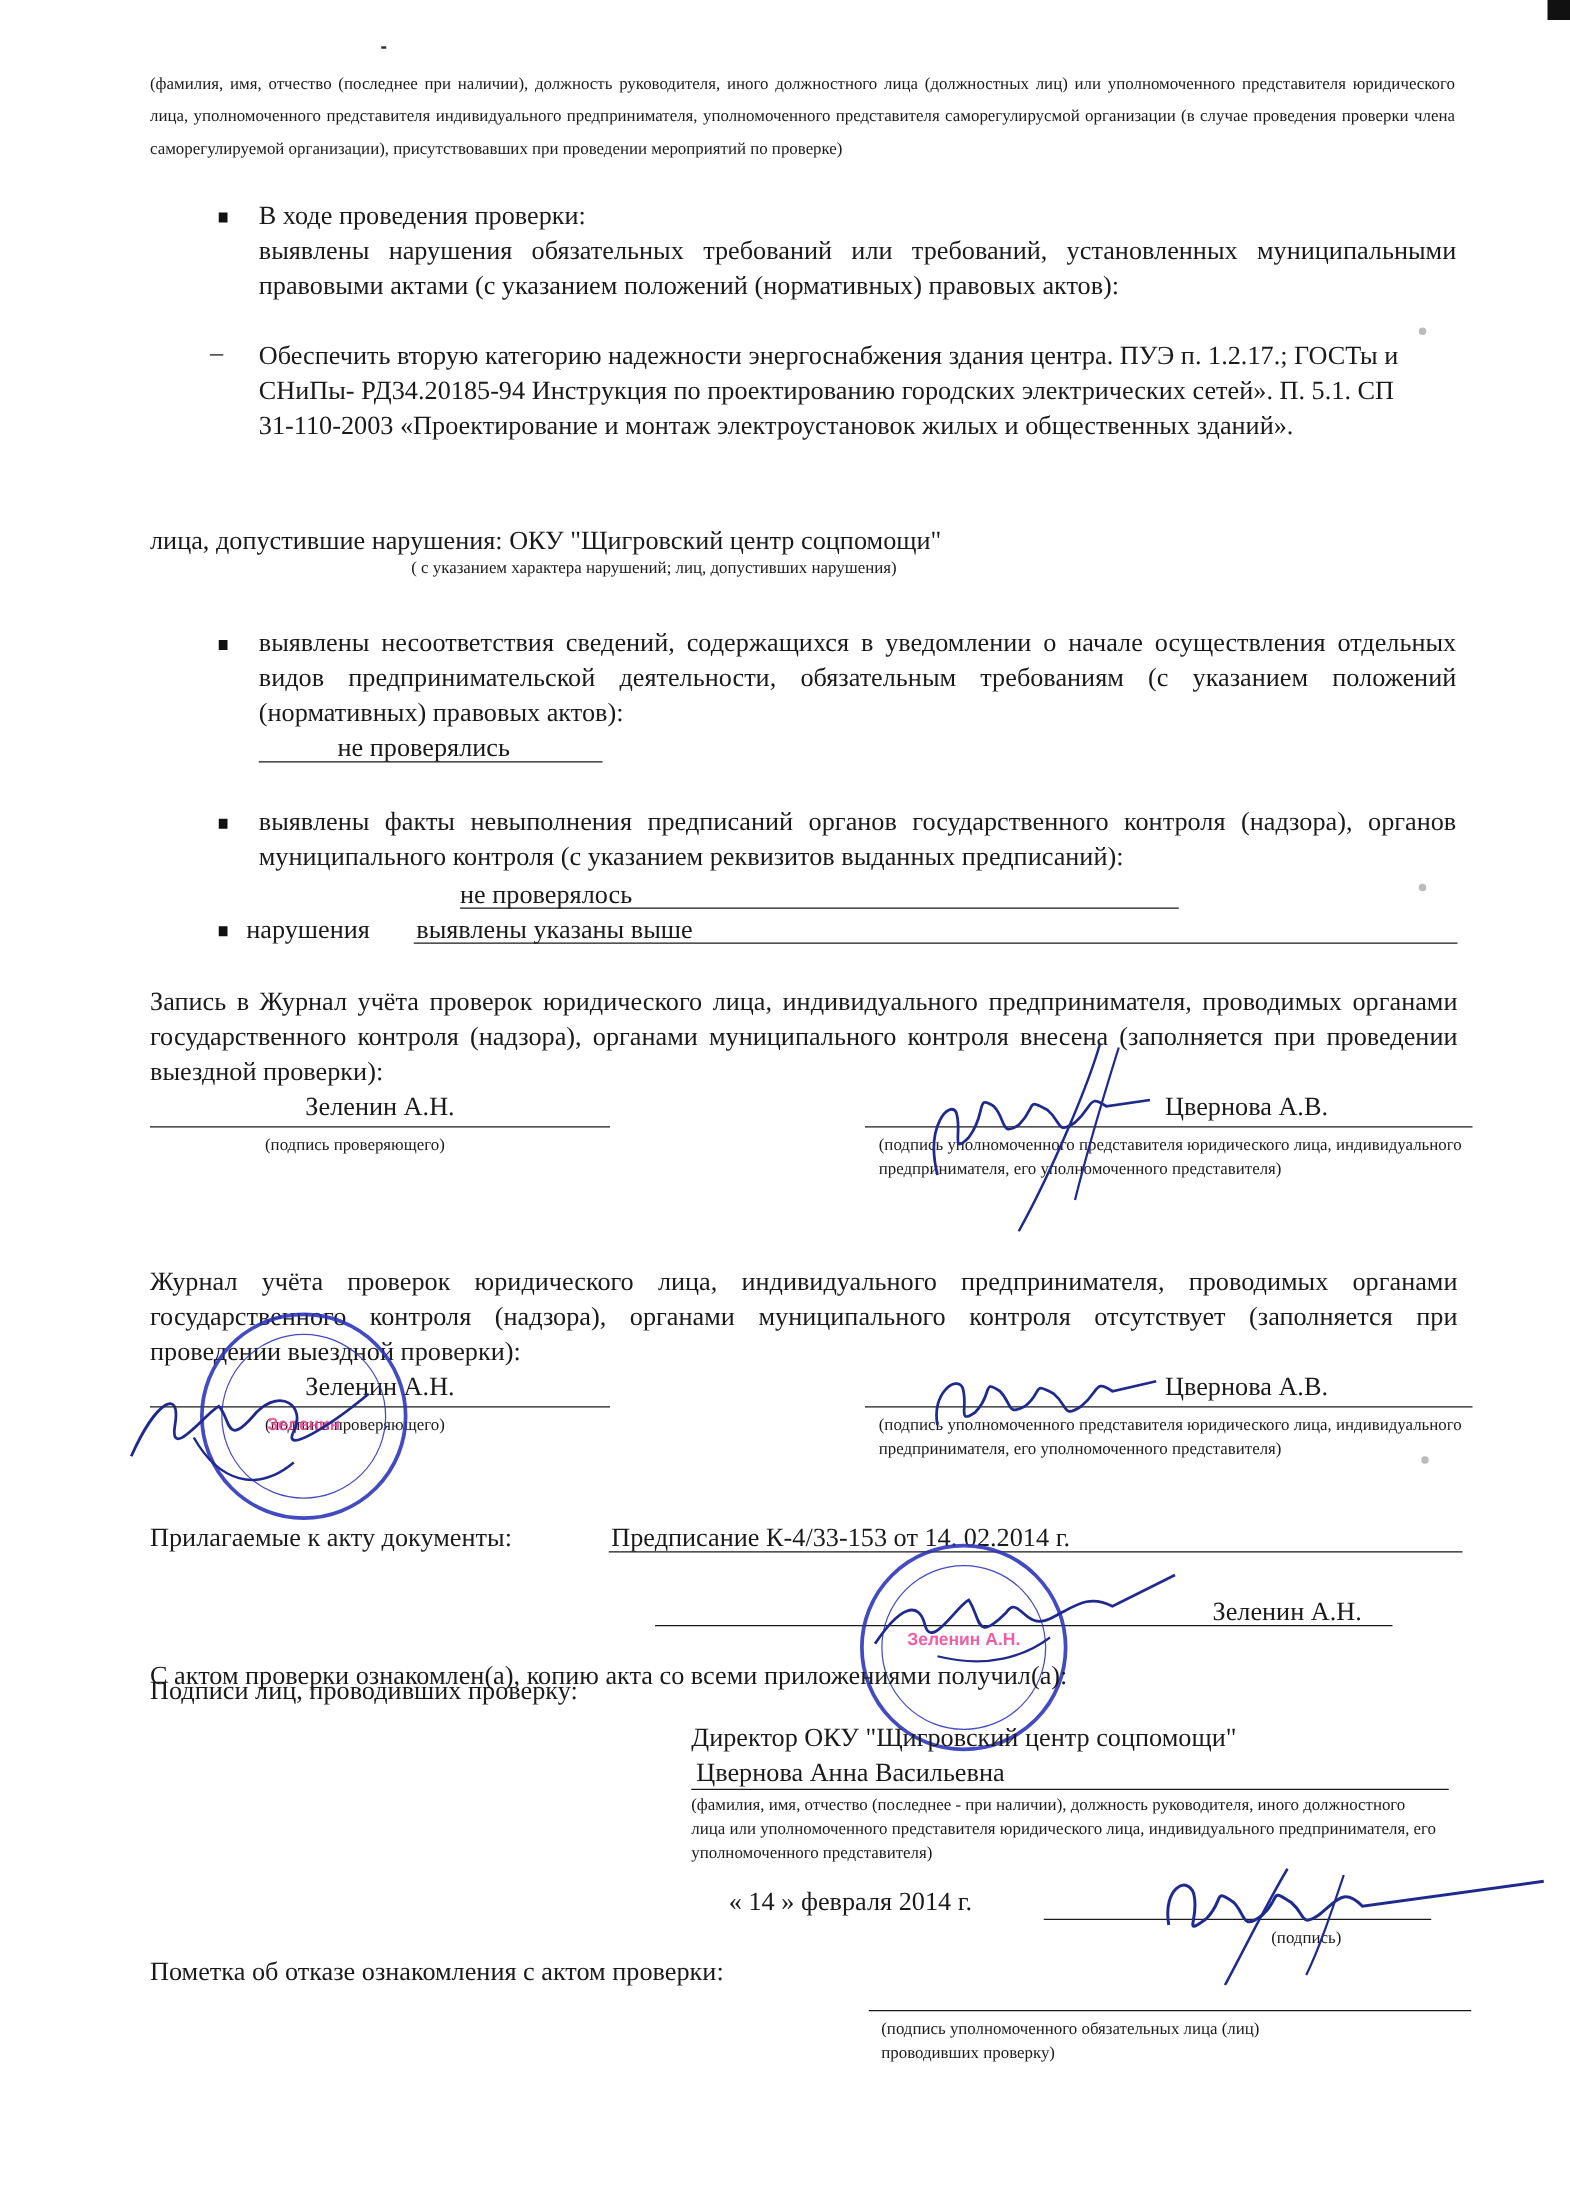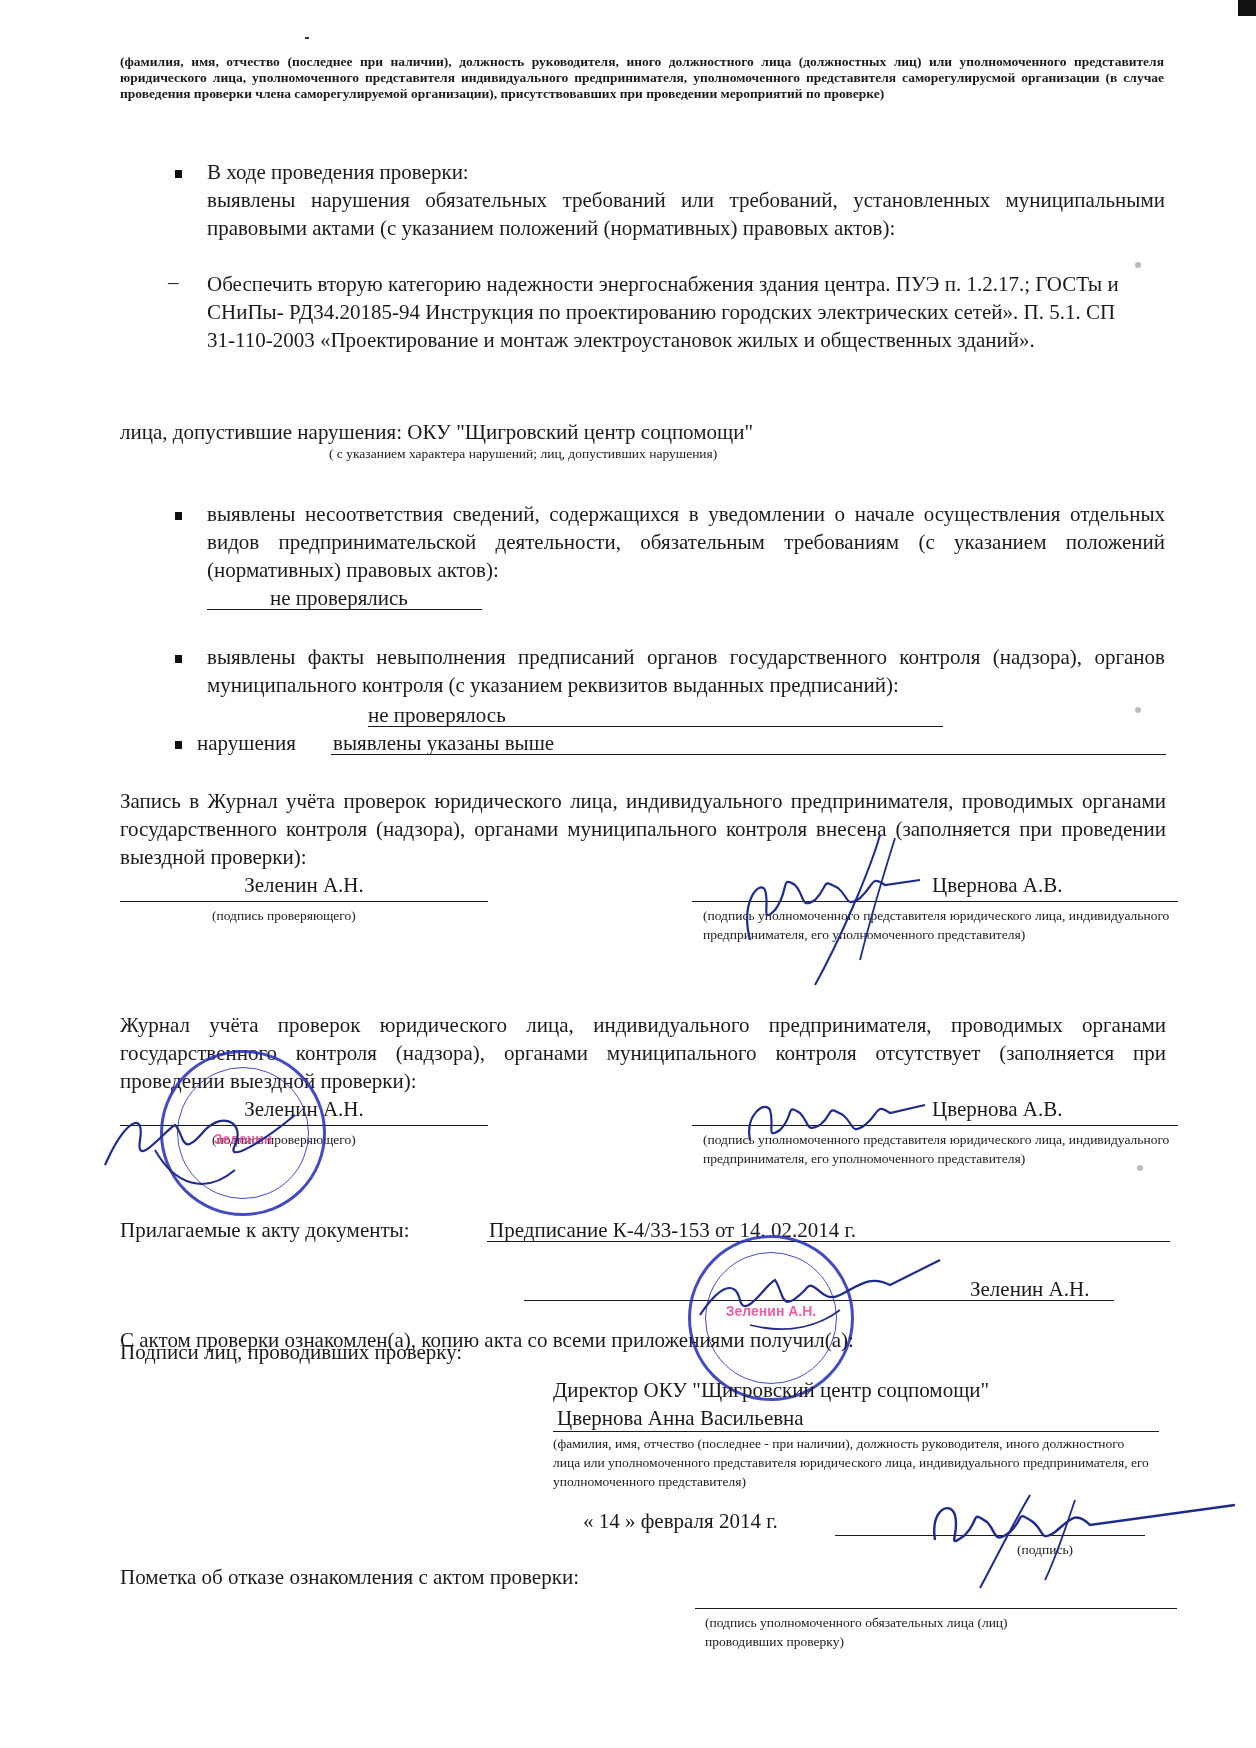--- a/index.html
+++ b/index.html
@@ -1,21 +1,21 @@
 <!DOCTYPE html>
 <html><head>
 <meta charset="utf-8">
 <style>
   html, body { margin: 0; padding: 0; background: #ffffff; }
   body {
     width: 1256px; height: 1748px; position: relative; overflow: hidden;
     font-family: "Liberation Serif", "DejaVu Serif", serif; color: #1a1a1a;
   }
   .abs { position: absolute; }
-  .small { font-size: 13.5px; line-height: 16px; font-weight: bold; }
+  .small { font-size: 13.5px; line-height: 26px; }
   .body { font-size: 21px; line-height: 28px; }
   .just { text-align: justify; text-align-last: justify; }
   .u { text-underline-offset: 3px; }
   .line { position: absolute; height: 0; border-top: 1.5px solid #1a1a1a; }
   .bullet { position: absolute; width: 7px; height: 8px; background: #111; }
   .dash { position: absolute; font-size: 21px; }
   .caption { font-size: 13.5px; line-height: 19px; }
   .corner-mark { position: absolute; right: 0; top: 0; width: 18px; height: 16px; background: #111; }
   .tick-mark { position: absolute; left: 305px; top: 37px; width: 4px; height: 2px; background: #333; }
   .stamp { position: absolute; border-radius: 50%; border: 3px solid #2b33b8; opacity: 0.88; }

